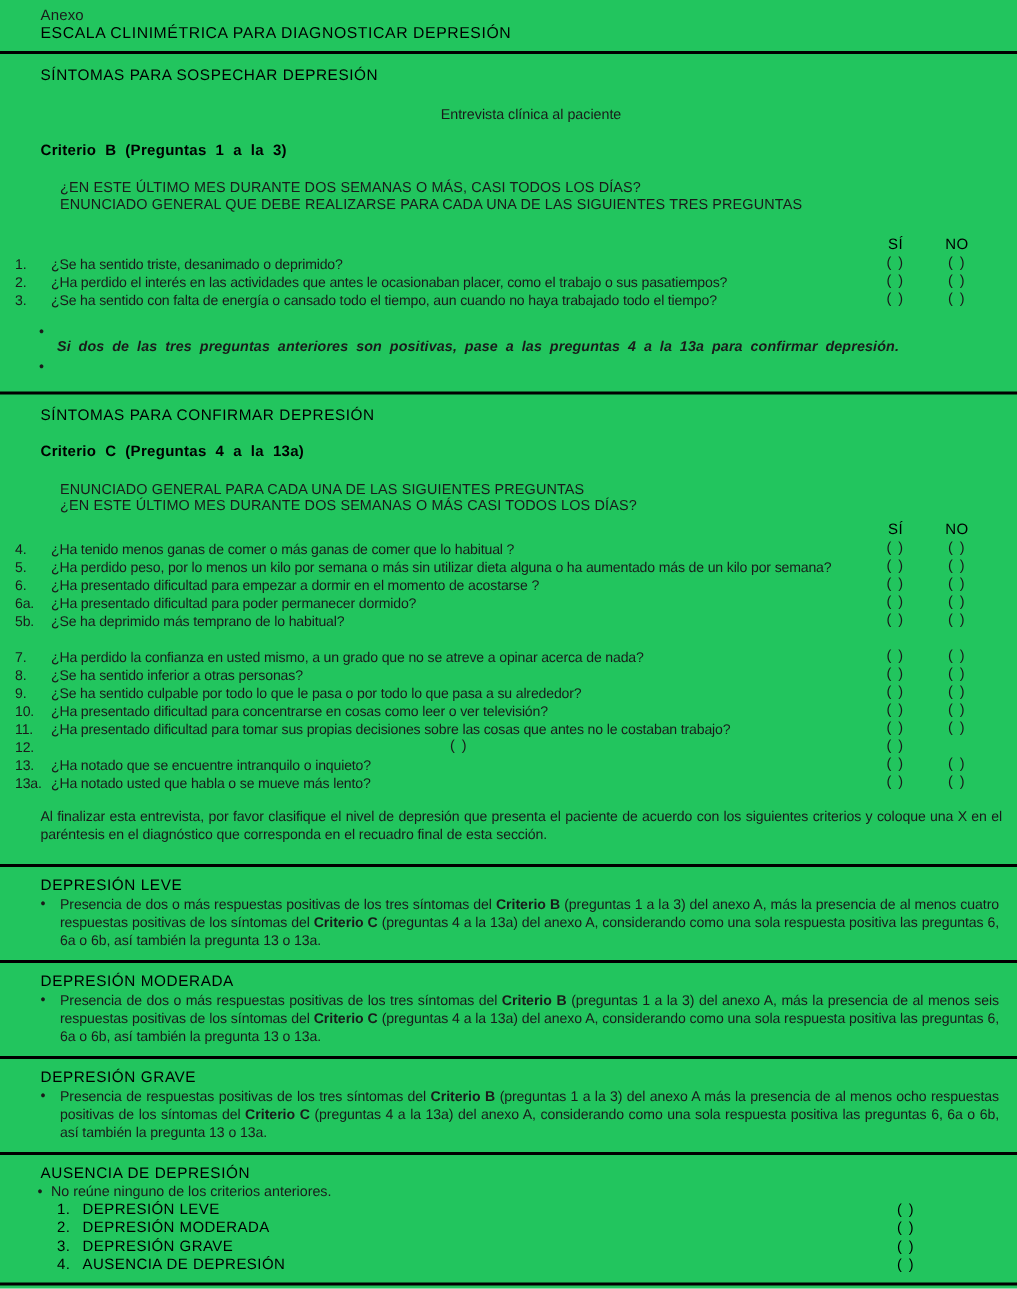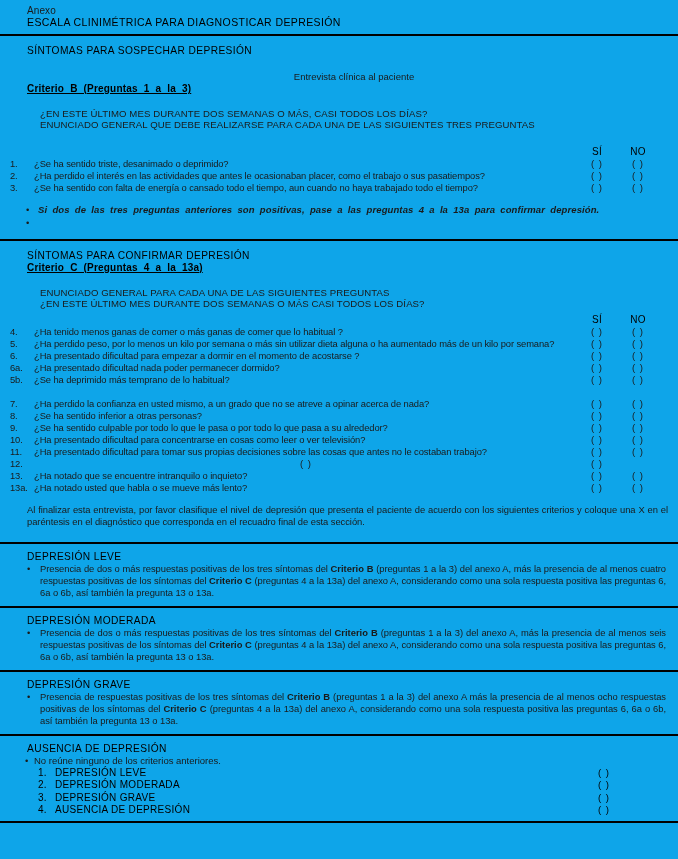--- a/index.html
+++ b/index.html
@@ -1,21 +1,21 @@
 <!DOCTYPE html>
 <html><head>
 <meta charset="utf-8">
 <style>
   html, body { margin: 0; padding: 0; background: #e8e8e8; }
   .page {
     position: relative;
     width: 678px;
     height: 859px;
     margin: 0 auto;
-    background: #0ea5e9;
+    background: #22c55e;
     box-sizing: border-box;
     padding-top: 5px;
     overflow: hidden;
     font-family: "Liberation Sans", sans-serif;
     color: #1a1a1a;
     -webkit-font-smoothing: antialiased;
   }
   .content { padding-left: 27px; padding-right: 10px; }
 
   .rule { border-top: 2px solid #000; height: 0; }
@@ -24,38 +24,38 @@
   .rule-3 { margin-top: 14px; }
   .rule-sm { margin-top: 7px; }
   .rule-end { margin-top: 5px; }
 
   .anexo { font-size: 10px; line-height: 11px; letter-spacing: 0.1px; }
   .doc-title { font-size: 10.5px; line-height: 13px; letter-spacing: 0.4px; color: #000; }
 
   .sec-heading { margin-top: 9px; font-size: 10.2px; line-height: 12px; letter-spacing: 0.4px; color: #000; }
   .sec-heading.mt2 { margin-top: 9px; }
   .sub-line { margin-top: 14px; padding-left: 13px; font-size: 9.5px; line-height: 12px; text-align: center; }
-  .criterio { margin-top: 0; font-weight: bold; font-size: 10px; line-height: 12px; word-spacing: 3px; letter-spacing: 0.2px; color: #000; text-decoration: underline; }
+  .criterio { margin-top: 12px; font-weight: bold; font-size: 10px; line-height: 12px; word-spacing: 3px; letter-spacing: 0.2px; color: #000; }
   .enunciado { margin-top: 14px; padding-left: 13px; font-size: 9.6px; line-height: 10.5px; letter-spacing: 0.1px; }
   .enunciado div { white-space: nowrap; }
 
   .qgrid { display: grid; grid-template-columns: 24px 1fr 38px 44px; padding-left: 10px; padding-right: 18px; box-sizing: border-box; }
   .qhead { margin-top: 16px; font-size: 10px; line-height: 12px; color: #000; letter-spacing: 0.3px; }
   .qhead.tight { margin-top: 5px; }
   .qhead .colh { text-align: center; }
   .qrow { font-size: 9.4px; line-height: 12px; letter-spacing: -0.1px; }
   .qnum { padding-left: 0; }
   .qtext { white-space: nowrap; overflow: hidden; }
   .ans { text-align: center; font-size: 9.6px; letter-spacing: 1px; }
   .qspacer { height: 12px; }
 
   .notes { margin-top: 10px; padding-left: 26px; padding-right: 8px; }
   .note-row { display: flex; font-size: 9.5px; line-height: 12.5px; }
   .note-row .dot { width: 12px; flex: 0 0 12px; }
-  .note-strong { font-weight: bold; font-style: italic; letter-spacing: 0.1px; word-spacing: 2.5px; }
+  .note-strong { font-weight: bold; font-style: italic; letter-spacing: 0.1px; word-spacing: 2.5px; margin-top: 10px; }
 
   .closing { margin-top: 10px; padding-left: 27px; padding-right: 10px; font-size: 9.4px; line-height: 12px; text-align: justify; letter-spacing: -0.05px; }
 
   .crit-block { padding-left: 27px; padding-right: 12px; }
   .crit-heading { margin-top: 7px; font-size: 10.2px; line-height: 12px; letter-spacing: 0.4px; color: #000; }
   .bullet-row { display: flex; margin-top: 0; }
   .bullet-row .dot { width: 13px; flex: 0 0 13px; font-size: 9.5px; line-height: 12px; }
   .crit-text { margin: 0; flex: 1; font-size: 9.4px; line-height: 12px; text-align: justify; letter-spacing: -0.05px; }
   .crit-text b { letter-spacing: 0; }
 
@@ -151,21 +151,21 @@
     <span class="ans">( )</span>
   </div>
   <div class="qgrid qrow">
     <span class="qnum">6.</span>
     <span class="qtext">¿Ha presentado dificultad para empezar a dormir en el momento de acostarse ?</span>
     <span class="ans">( )</span>
     <span class="ans">( )</span>
   </div>
   <div class="qgrid qrow">
     <span class="qnum">6a.</span>
-    <span class="qtext">¿Ha presentado dificultad nada poder permanecer dormido?</span>
+    <span class="qtext">¿Ha presentado dificultad para poder permanecer dormido?</span>
     <span class="ans">( )</span>
     <span class="ans">( )</span>
   </div>
   <div class="qgrid qrow">
     <span class="qnum">5b.</span>
     <span class="qtext">¿Se ha deprimido más temprano de lo habitual?</span>
     <span class="ans">( )</span>
     <span class="ans">( )</span>
   </div>
 

